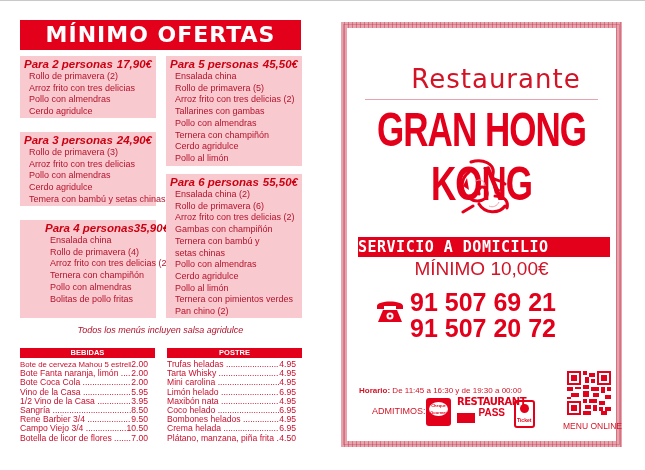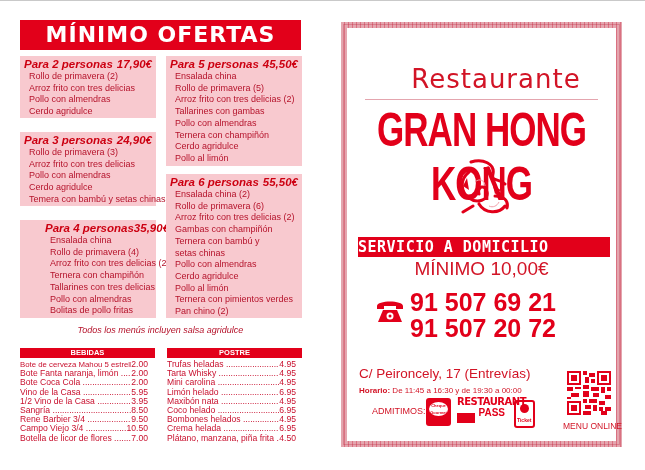--- a/index.html
+++ b/index.html
@@ -115,21 +115,20 @@
 
 <div class="offer-box" style="left:20px;top:220px;width:136px;height:98px;padding-left:25px;">
   <div class="offer-head">
       <span>Para 4 personas</span>
       <span>35,90€</span>
     </div>
   <div class="offer-item">Ensalada china</div>
   <div class="offer-item">Rollo de primavera (4)</div>
   <div class="offer-item">Arroz frito con tres delicias (2)</div>
   <div class="offer-item">Ternera con champiñón</div>
-  <div class="offer-item">Tallarines con tres delicias</div>
   <div class="offer-item">Pollo con almendras</div>
   <div class="offer-item">Bolitas de pollo fritas</div>
 </div>
 
 <div class="offer-box" style="left:166px;top:56px;width:136px;height:110px;">
   <div class="offer-head">
       <span>Para 5 personas</span>
       <span>45,50€</span>
     </div>
   <div class="offer-item">Ensalada china</div>
@@ -257,21 +256,20 @@
 
   <svg class="phone-icon" viewBox="0 0 30 30">
     <path d="M2 10 C2 4 28 4 28 10 L28 13 L21 13 L21 10 L9 10 L9 13 L2 13 Z" fill="#e2001a"></path>
     <path d="M8 14 L22 14 L27 26 L3 26 Z" fill="#e2001a"></path>
     <circle cx="15" cy="20" r="3.5" fill="#fff"></circle>
     <circle cx="15" cy="20" r="1.5" fill="#e2001a"></circle>
   </svg>
   <div class="phone" style="top:260px;">91 507 69 21</div>
   <div class="phone" style="top:286px;">91 507 20 72</div>
 
-  <div class="address">C/ Peironcely, 17 (Entrevías)</div>
   <div class="hours"><b>Horario:</b> <span>De 11:45 a 16:30 y de 19:30 a 00:00</span></div>
   <div class="admit">ADMITIMOS:</div>
 
   <div class="logo-cg">
       <span>Cheque Gourmet</span>
     </div>
   <div class="logo-rp">
     <div class="t1">RESTAURANT</div>
     <div class="t2">PASS</div>
     <div class="card"></div>

